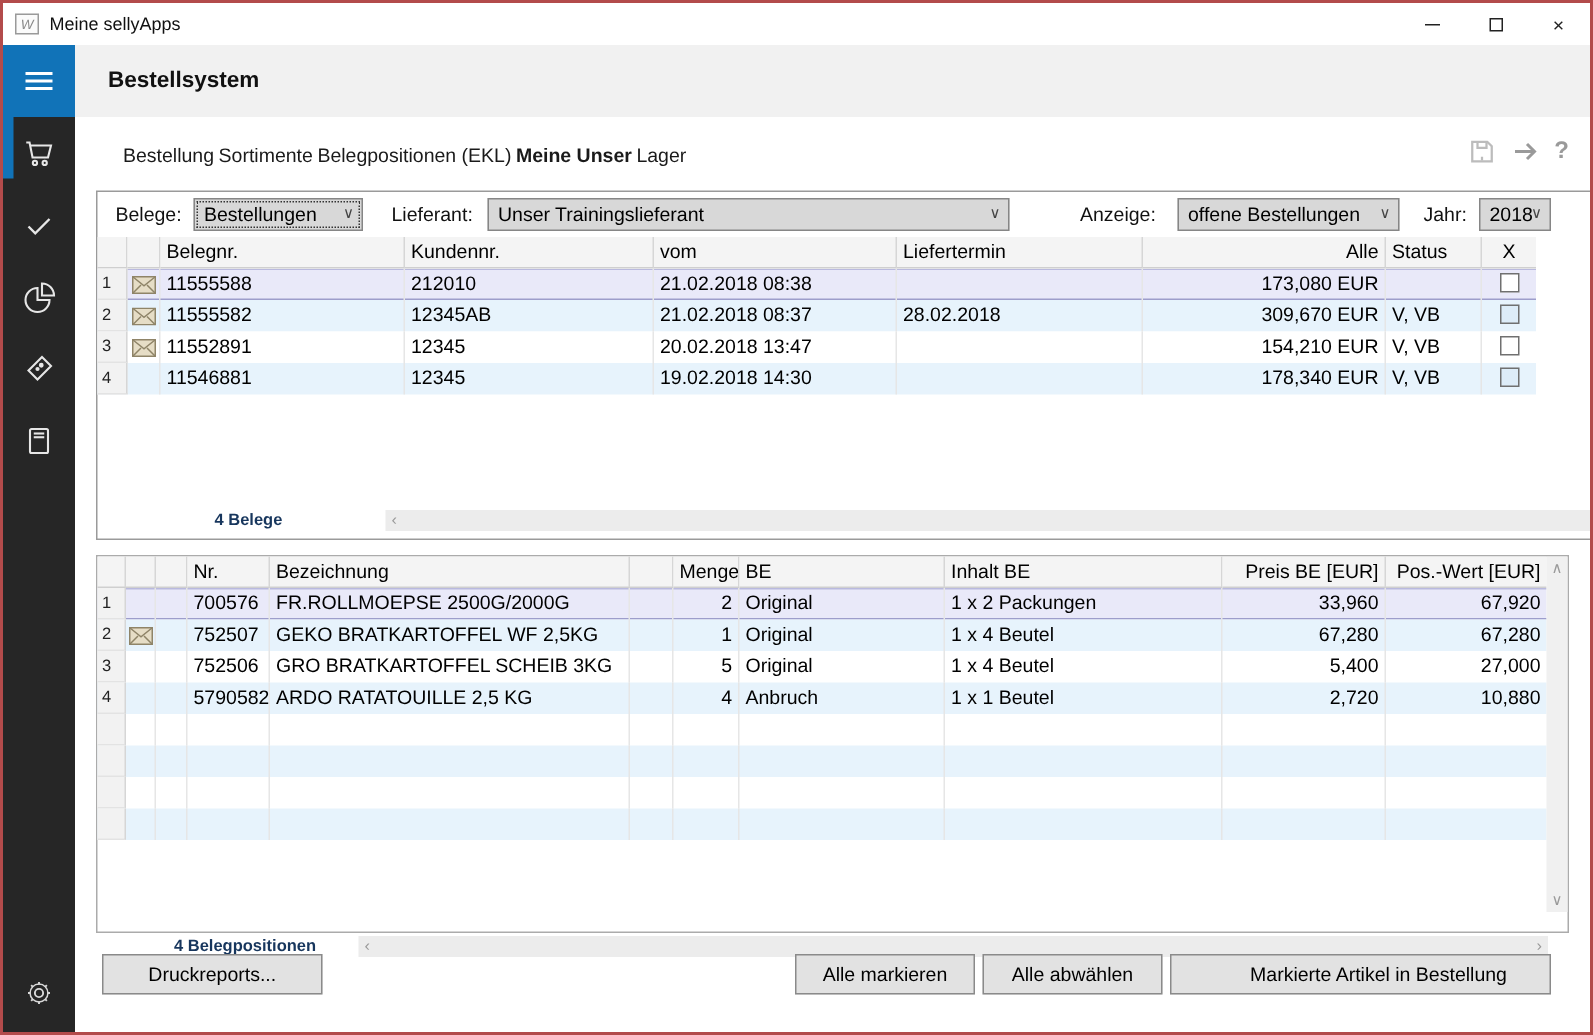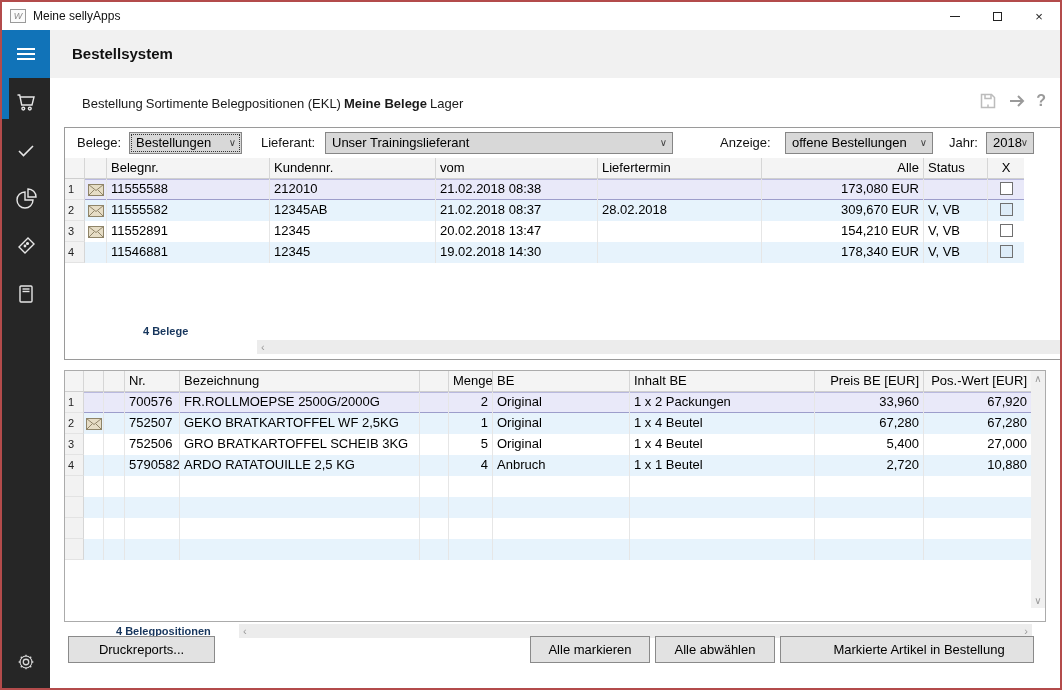--- a/index.html
+++ b/index.html
@@ -63,21 +63,21 @@
   .t1 { position:absolute; left:0; top:30px; width:959px; }
   .vscroll { position:absolute; width:14px; background:#f0f0f0; }
   .vscroll .a { position:absolute; left:0; width:14px; text-align:center; font-size:10px; color:#9a9a9a; }
   .vscroll .a.up { top:2px; } .vscroll .a.dn { bottom:2px; }
   .t1-vscroll { right:0; top:30px; height:282px; height:283px; top:30px; }
   .panel1 .t1-vscroll { top:30px; height:172px; }
   .tfooter-label { position:absolute; font-size:11px; font-weight:bold; color:#17365d; }
   .hscroll { position:absolute; height:14px; background:#ececec; }
   .hscroll .a { position:absolute; top:0; line-height:14px; font-size:11px; color:#9a9a9a; }
   .hscroll .a.lf { left:4px; } .hscroll .a.rt { right:4px; }
-  .p1-footer-label { left:78px; bottom:22px;text-align:center; }
+  .p1-footer-label { left:78px; bottom:6px;text-align:center; }
   .p1-hscroll { left:192px; right:16px; bottom:5px; }
   
   .block2 { position:absolute; left:14px; top:340px; width:982px; height:268px; }
   .t2-wrap { position:absolute; left:0; top:0; right:0; bottom:16px; border:1px solid #ababab; background:#fff; }
   .t2 { position:absolute; left:0; top:0; width:966px; }
   .t2 .c0{width:19px;} .t2 .c1{width:20px;} .t2 .c2{width:21px;} .t2 .c3{width:55px;} .t2 .c4{width:240px;}
   .t2 .c5{width:29px;} .t2 .c6{width:44px;} .t2 .c7{width:137px;} .t2 .c8{width:185px;} .t2 .c9{width:109px;}
   .t2 .c10{width:107px;border-right:none;}
   .t2-vscroll { right:0; top:0; height:237px; }
   .b2-footer-label { left:32px; bottom:1px;margin-left:20px; }
@@ -165,21 +165,21 @@
 
   <div class="main">
     <div class="page-header">
       <div class="page-title">Bestellsystem</div>
     </div>
 
     <div class="tabbar">
       <div class="tab">Bestellung</div>
       <div class="tab">Sortimente</div>
       <div class="tab">Belegpositionen (EKL)</div>
-      <div class="tab active">Meine Belege</div>
+      <div class="tab active">Meine Unser</div>
       <div class="tab">Lager</div>
     </div>
     <div class="toolbar-icons">
       <svg width="20" height="20" viewBox="0 0 20 20" fill="none" stroke="#bcbcbc" stroke-width="1.5">
         <path d="M3.5 3.5h10l3 3v10h-13z"></path>
           <path d="M7 3.5v4h6v-4"></path>
           <path d="M10 13.5v2.5"></path>
       </svg>
       <svg width="20" height="20" viewBox="0 0 20 20" fill="none" stroke="#9a9a9a" stroke-width="2">
         <path d="M3 10h12"></path>

